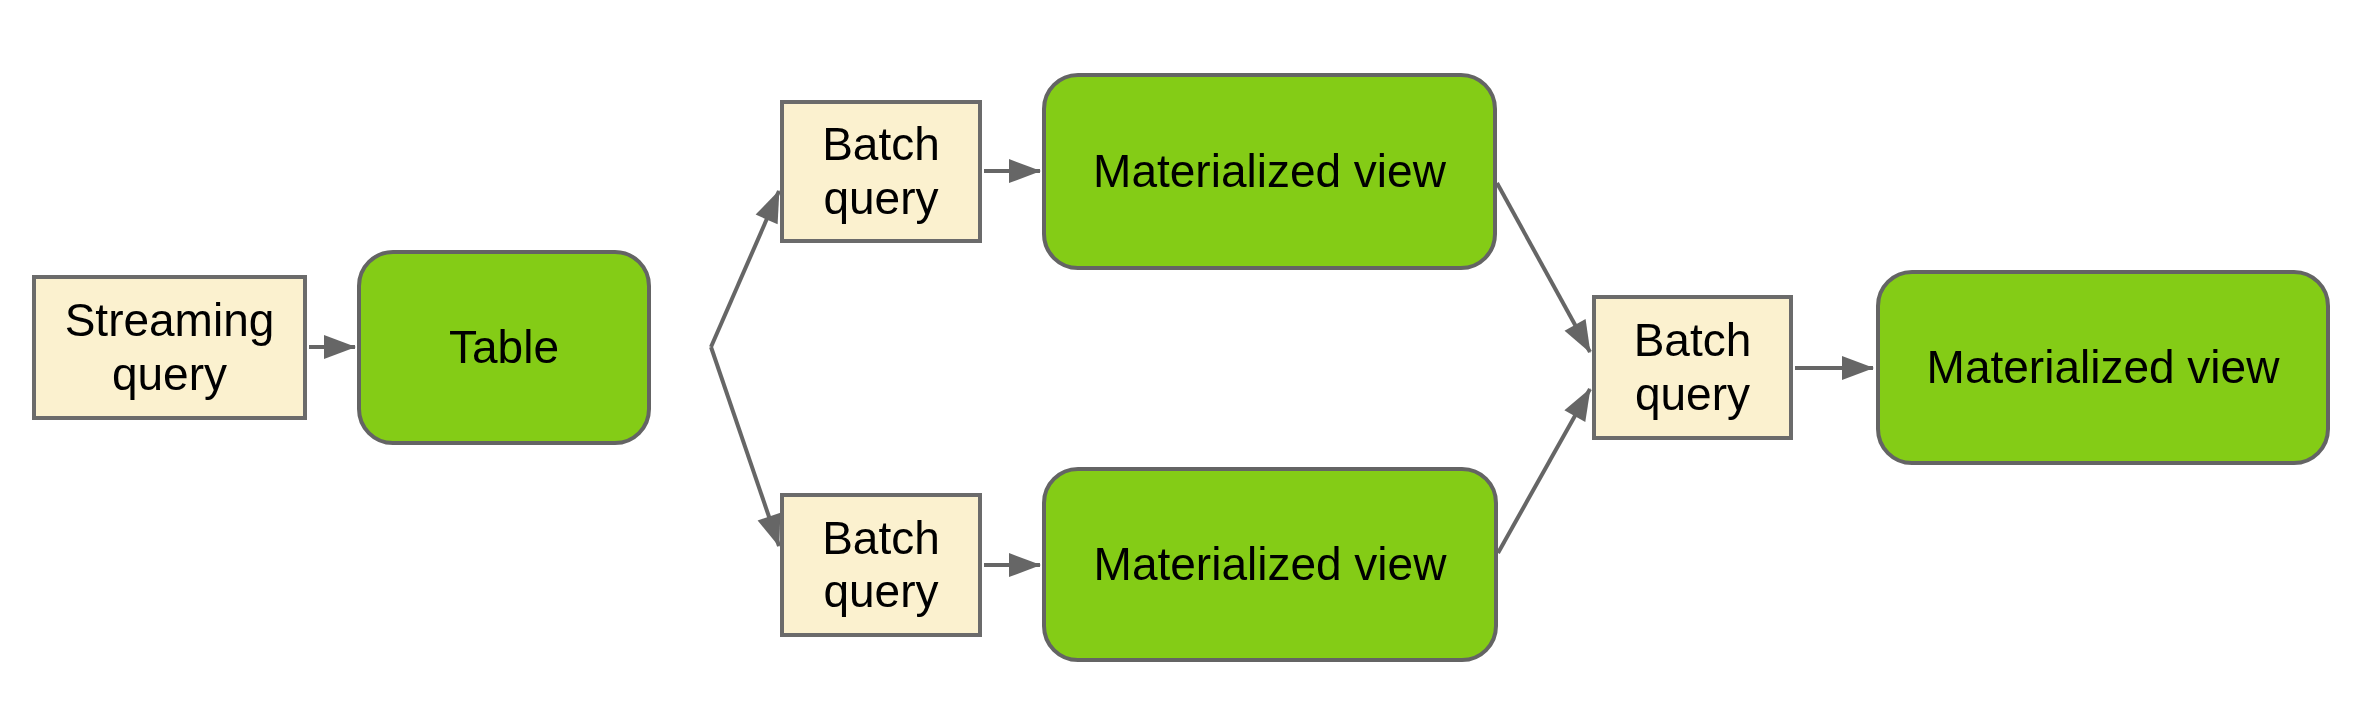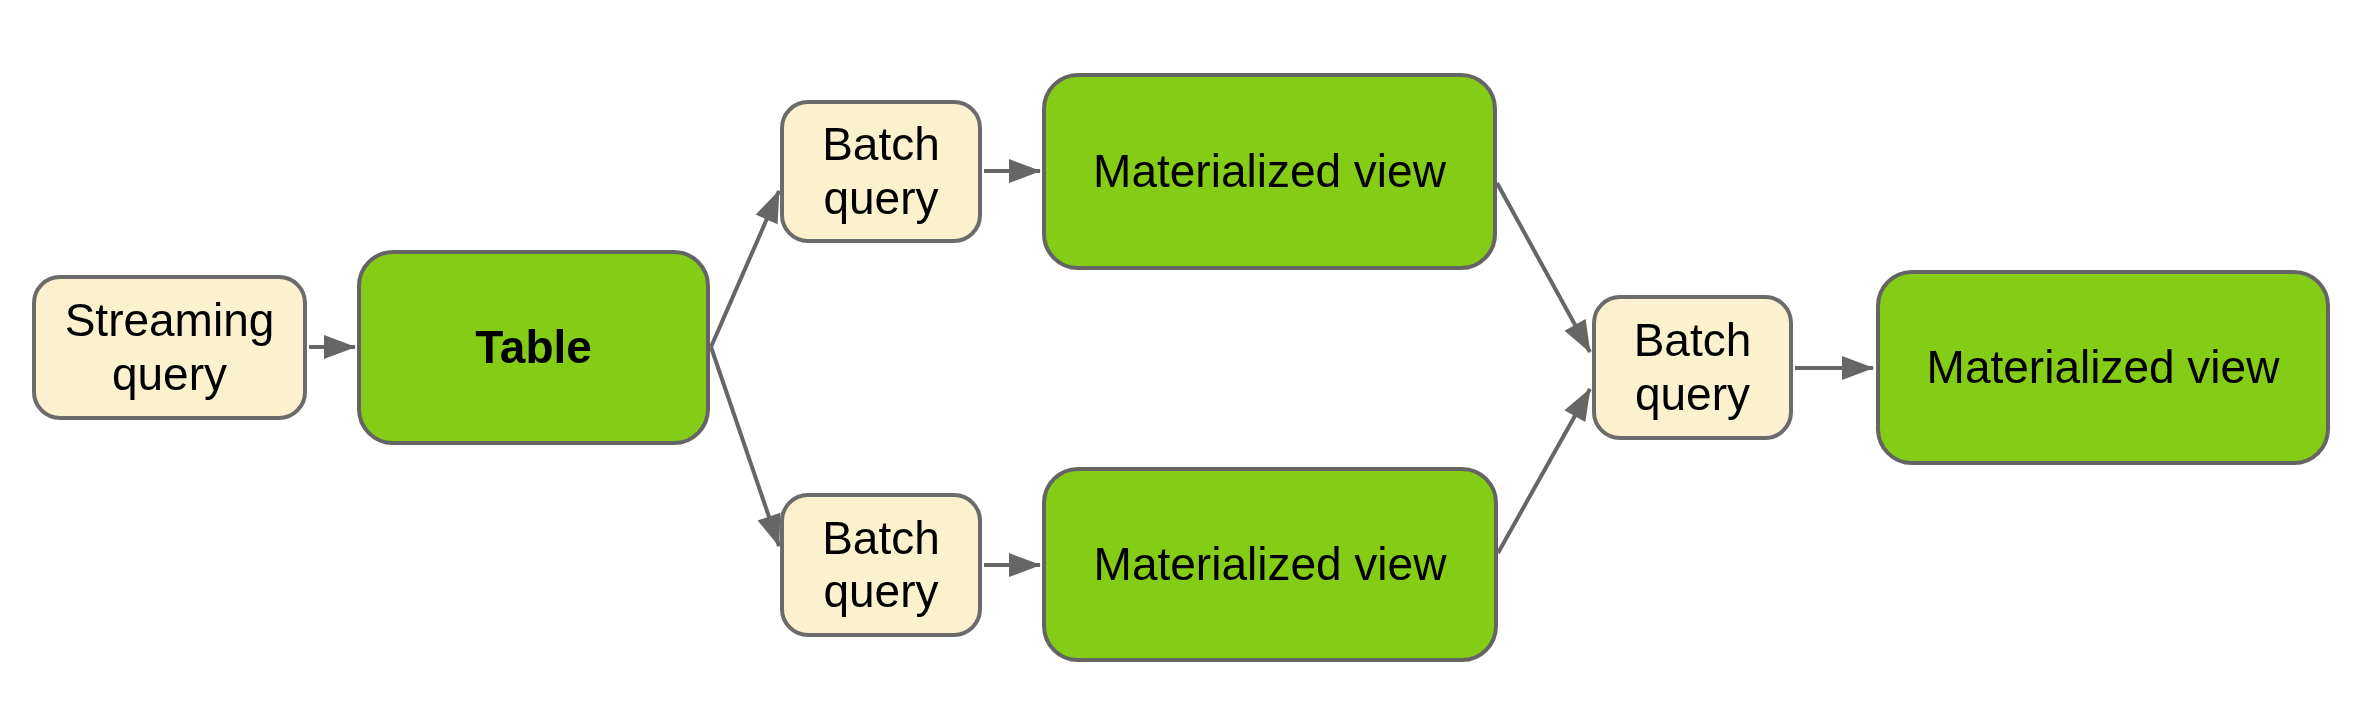--- a/index.html
+++ b/index.html
@@ -37,21 +37,20 @@
     justify-content: center;
     text-align: center;
     color: #000000;
     font-size: 46px;
     line-height: 1.16;
     padding: 4px 10px;
   }
   .node.yellow {
     background: #fbf1cf;
     border-color: #6b6b6b;
-    border-radius: 28px;
   }
   .node.green {
     background: #84cc16;
     border-radius: 36px;
     border-color: #646464;
   }
   .label { display: inline-block; }
 </style>
 </head>
 <body>
@@ -71,21 +70,21 @@
     <line x1="984" y1="565" x2="1040" y2="565" marker-end="url(#ah)"></line>
     <line x1="1497" y1="183" x2="1590" y2="352" marker-end="url(#ah)"></line>
     <line x1="1498" y1="553" x2="1590" y2="389" marker-end="url(#ah)"></line>
     <line x1="1795" y1="368" x2="1873" y2="368" marker-end="url(#ah)"></line>
   </svg>
 
   <div class="node yellow" style="left:32px; top:275px; width:275px; height:145px;justify-content:center;">
     <span class="label">Streaming query</span>
   </div>
 
-  <div class="node green" style="left:357px; top:250px; width:353px; height:195px;font-weight:bold;">
+  <div class="node green" style="left:357px; top:250px; width:294px; height:195px;">
     <span class="label">Table</span>
   </div>
 
   <div class="node yellow" style="left:780px; top:100px; width:202px; height:143px;">
     <span class="label">Batch query</span>
   </div>
 
   <div class="node green" style="left:1042px; top:73px; width:455px; height:197px;">
     <span class="label">Materialized view</span>
   </div>

